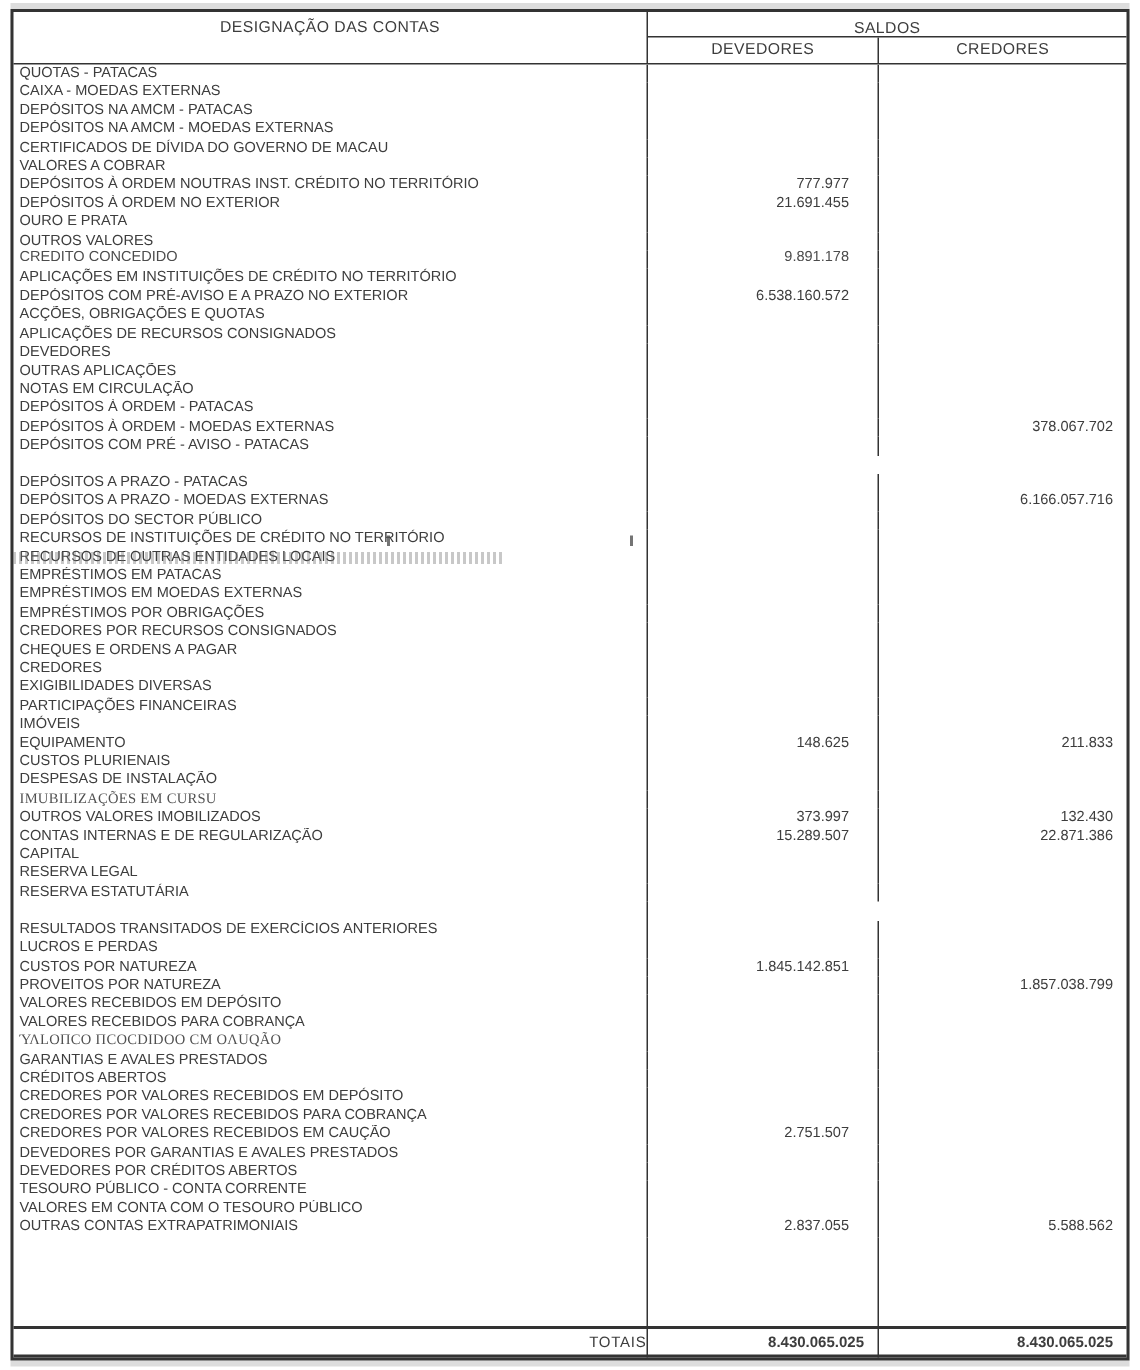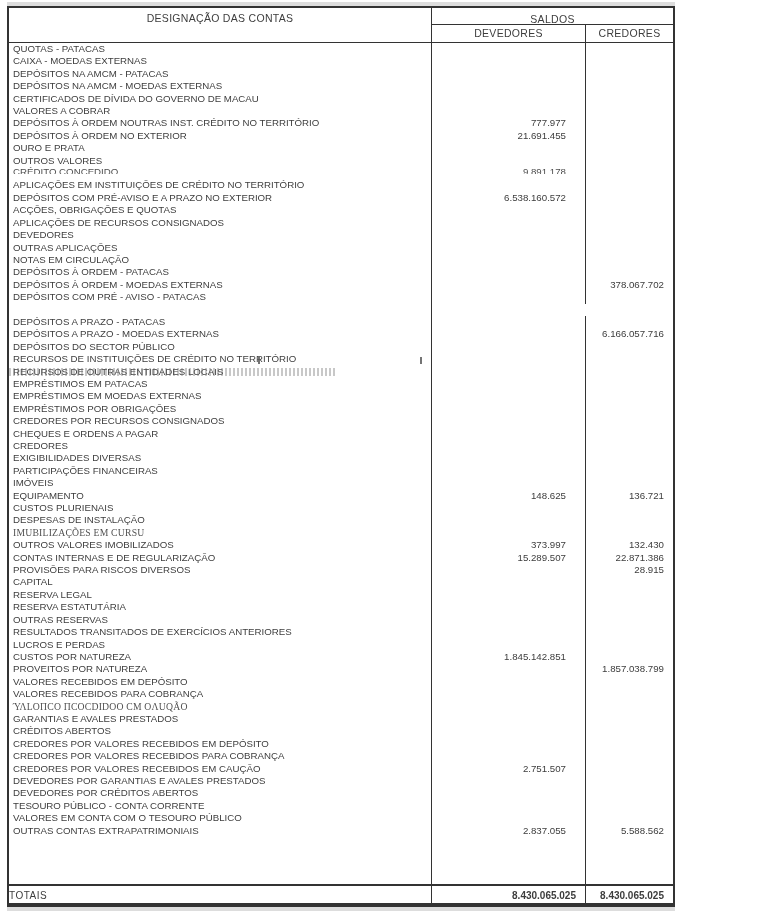--- a/index.html
+++ b/index.html
@@ -7,21 +7,21 @@
     --border:#333333;
     --bg:#ffffff;
   }
   *{box-sizing:border-box;margin:0;padding:0;}
   html,body{width:760px;height:913px;background:var(--bg);overflow:hidden;}
   body{font-family:"Liberation Sans", sans-serif;color:var(--ink);position:relative;}
 
   .page{position:absolute;left:0;top:0;width:760px;height:913px;background:var(--bg);}
 
   .tbl{
-    position:absolute;left:7px;top:6px;width:668px;height:901px;
+    position:absolute;left:7px;top:6px;width:746px;height:901px;
     border:2px solid var(--border);
     display:flex;flex-direction:column;
     box-shadow:0 -4px 0 rgba(100,100,100,0.22), 0 4px 0 rgba(100,100,100,0.22);
     background:var(--bg);
   }
 
   
   .thead{display:grid;grid-template-columns:423px 1fr;height:35px;border-bottom:1.5px solid var(--border);flex:0 0 auto;}
   .th-name{border-right:1.5px solid var(--border);text-align:center;padding-top:4px;font-size:10.5px;letter-spacing:0.3px;}
   .th-saldos-wrap{display:flex;flex-direction:column;}
@@ -39,21 +39,21 @@
   .td-dev{border-right:1.5px solid var(--border);text-align:right;padding-right:19px;}
   .td-cred{text-align:right;padding-right:9px;}
 
   
   .tr.clip .txt{display:block;height:7px;line-height:9.8px;overflow:hidden;filter:blur(0.2px);opacity:0.92;}
   .tr.deg .txt{filter:blur(0.25px);opacity:0.9;letter-spacing:0.2px;font-family:Liberation Serif, serif;}
 
   
   .tfoot{flex:0 0 auto;display:grid;grid-template-columns:423px 154px 1fr;height:21px;border-top:2px solid var(--border);border-bottom:2px solid var(--border);}
   .tf{font-size:10px;line-height:19px;}
-  .tf-label{border-right:1.5px solid var(--border);text-align:left;letter-spacing:0.5px;}
+  .tf-label{border-right:1.5px solid var(--border);text-align:right;letter-spacing:0.5px;}
   .tf-dev{border-right:1.5px solid var(--border);text-align:right;padding-right:9px;font-weight:bold;}
   .tf-cred{text-align:right;padding-right:9px;font-weight:bold;}
 
   
   .smudge{
     position:absolute;left:9px;top:368px;width:326px;height:8px;
     background:repeating-linear-gradient(90deg, rgba(110,110,110,0.38) 0 1.5px, rgba(255,255,255,0) 1.5px 4px);
     pointer-events:none;
   }
   .tick{position:absolute;width:1.5px;height:7px;background:rgba(70,70,70,0.75);pointer-events:none;}
@@ -260,21 +260,21 @@
           <div class="td td-cred"><span class="txt"></span></div>
         </div>
         <div class="tr">
           <div class="td td-name"><span class="txt">IMÓVEIS</span></div>
           <div class="td td-dev"><span class="txt"></span></div>
           <div class="td td-cred"><span class="txt"></span></div>
         </div>
         <div class="tr">
           <div class="td td-name"><span class="txt">EQUIPAMENTO</span></div>
           <div class="td td-dev"><span class="txt">148.625</span></div>
-          <div class="td td-cred"><span class="txt">136.721</span></div>
+          <div class="td td-cred"><span class="txt">211.833</span></div>
         </div>
         <div class="tr">
           <div class="td td-name"><span class="txt">CUSTOS PLURIENAIS</span></div>
           <div class="td td-dev"><span class="txt"></span></div>
           <div class="td td-cred"><span class="txt"></span></div>
         </div>
         <div class="tr">
           <div class="td td-name"><span class="txt">DESPESAS DE INSTALAÇÃO</span></div>
           <div class="td td-dev"><span class="txt"></span></div>
           <div class="td td-cred"><span class="txt"></span></div>
@@ -288,41 +288,35 @@
           <div class="td td-name"><span class="txt">OUTROS VALORES IMOBILIZADOS</span></div>
           <div class="td td-dev"><span class="txt">373.997</span></div>
           <div class="td td-cred"><span class="txt">132.430</span></div>
         </div>
         <div class="tr">
           <div class="td td-name"><span class="txt">CONTAS INTERNAS E DE REGULARIZAÇÃO</span></div>
           <div class="td td-dev"><span class="txt">15.289.507</span></div>
           <div class="td td-cred"><span class="txt">22.871.386</span></div>
         </div>
         <div class="tr">
-          <div class="td td-name"><span class="txt">PROVISÕES PARA RISCOS DIVERSOS</span></div>
-          <div class="td td-dev"><span class="txt"></span></div>
-          <div class="td td-cred"><span class="txt">28.915</span></div>
-        </div>
-        <div class="tr">
           <div class="td td-name"><span class="txt">CAPITAL</span></div>
           <div class="td td-dev"><span class="txt"></span></div>
           <div class="td td-cred"><span class="txt"></span></div>
         </div>
         <div class="tr">
           <div class="td td-name"><span class="txt">RESERVA LEGAL</span></div>
           <div class="td td-dev"><span class="txt"></span></div>
           <div class="td td-cred"><span class="txt"></span></div>
         </div>
         <div class="tr">
           <div class="td td-name"><span class="txt">RESERVA ESTATUTÁRIA</span></div>
           <div class="td td-dev"><span class="txt"></span></div>
           <div class="td td-cred"><span class="txt"></span></div>
         </div>
         <div class="tr">
-          <div class="td td-name"><span class="txt">OUTRAS RESERVAS</span></div>
           <div class="td td-dev"><span class="txt"></span></div>
           <div class="td td-cred"><span class="txt"></span></div>
         </div>
         <div class="tr">
           <div class="td td-name"><span class="txt">RESULTADOS TRANSITADOS DE EXERCÍCIOS ANTERIORES</span></div>
           <div class="td td-dev"><span class="txt"></span></div>
           <div class="td td-cred"><span class="txt"></span></div>
         </div>
         <div class="tr">
           <div class="td td-name"><span class="txt">LUCROS E PERDAS</span></div>

